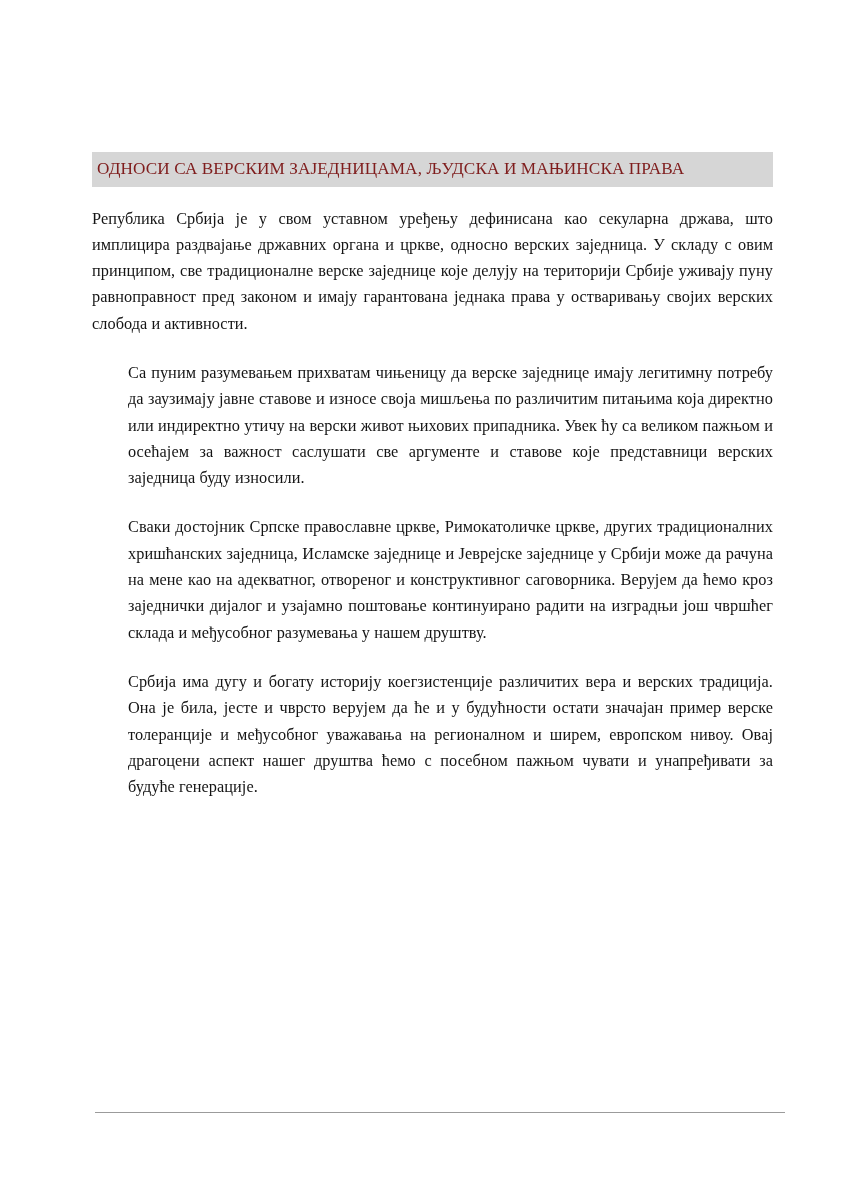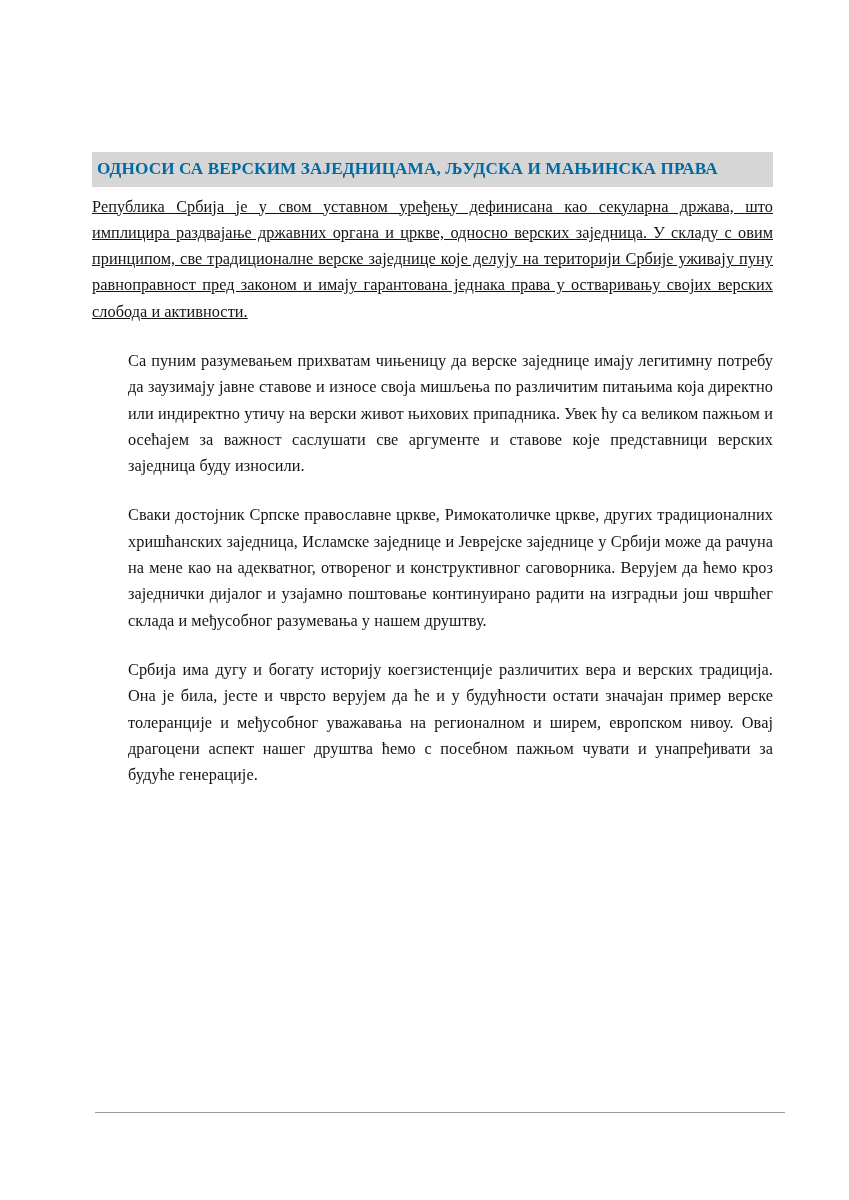--- a/index.html
+++ b/index.html
@@ -27,41 +27,41 @@
 
   .content {
     position: absolute;
     left: 92px;
     top: 152px;
     width: 681px;
   }
 
   .doc-heading {
     background: #d6d6d6;
-    color: #0369a1;
-    font-weight: bold;
+    color: #7f1d1d;
+    font-weight: normal;
     font-size: 17.2px;
     line-height: 25.5px;
     padding: 4px 6px 5px 5px;
     margin: 0;
     letter-spacing: 0.1px;
     text-align: left;
   }
 
   .para {
     margin: 0;
     font-size: 16.3px;
     line-height: 26.3px;
     text-align: justify;
     text-justify: inter-word;
     color: #141414;
     letter-spacing: 0.05px;
   }
 
-  .para.gap-first { margin-top: 7px; text-decoration: underline; }
+  .para.gap-first { margin-top: 19px; }
   .para.gap      { margin-top: 23px; margin-left: 36px; }
 
   .footer-rule {
     position: absolute;
     left: 95px;
     top: 1112px;
     width: 690px;
     height: 0;
     border: 0;
     border-top: 1.3px solid #9b9b9b;

